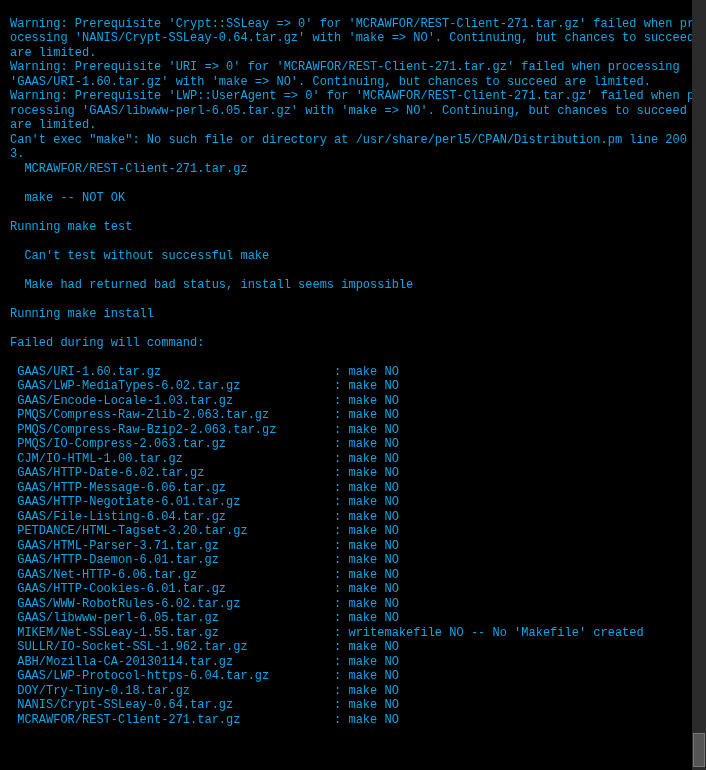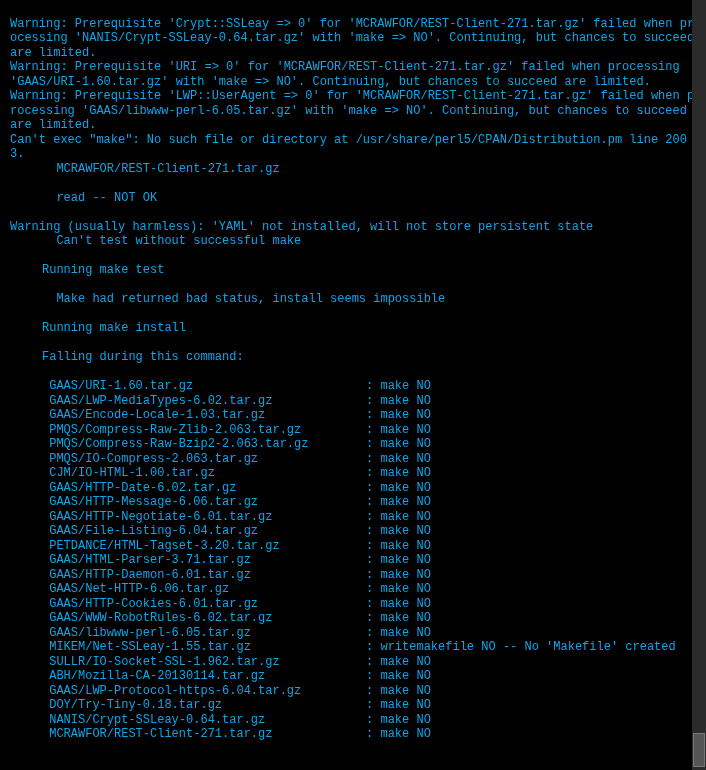--- a/index.html
+++ b/index.html
@@ -16,21 +16,21 @@
     line-height: 14.5px;
     color: #0ea5e9;
     background: #000;
     white-space: pre-wrap;
     word-break: break-all;
     padding: 2px 2px 2px 10px;
     width: 690px;
     height: 766px;
     position: relative;
   }
-  .line { white-space: pre; margin-left: 32px; }
+  .line { white-space: pre; }
   .scrollbar {
     position: absolute;
     right: 0;
     top: 0;
     width: 14px;
     height: 770px;
     background: #2b2b2b;
   }
   .scroll-thumb {
     position: absolute;
@@ -43,27 +43,26 @@
 </style>
 </head>
 <body>
 
 <div class="terminal">
 <span>Warning: Prerequisite 'Crypt::SSLeay =&gt; 0' for 'MCRAWFOR/REST-Client-271.tar.gz' failed when processing 'NANIS/Crypt-SSLeay-0.64.tar.gz' with 'make =&gt; NO'. Continuing, but chances to succeed are limited.</span>
 <span>Warning: Prerequisite 'URI =&gt; 0' for 'MCRAWFOR/REST-Client-271.tar.gz' failed when processing 'GAAS/URI-1.60.tar.gz' with 'make =&gt; NO'. Continuing, but chances to succeed are limited.</span>
 <span>Warning: Prerequisite 'LWP::UserAgent =&gt; 0' for 'MCRAWFOR/REST-Client-271.tar.gz' failed when processing 'GAAS/libwww-perl-6.05.tar.gz' with 'make =&gt; NO'. Continuing, but chances to succeed are limited.</span>
 <span>Can't exec "make": No such file or directory at /usr/share/perl5/CPAN/Distribution.pm line 2003.</span>
 <div class="line">  MCRAWFOR/REST-Client-271.tar.gz</div>
-<div class="line">  read -- NOT OK</div>
-<span>Warning (usually harmless): 'YAML' not installed, will not store persistent state</span>
+<div class="line">  make -- NOT OK</div>
+<div class="line">Running make test</div>
 <div class="line">  Can't test without successful make</div>
-<div class="line">Running make test</div>
 <div class="line">  Make had returned bad status, install seems impossible</div>
 <div class="line">Running make install</div>
-<div class="line">Falling during this command:</div>
+<div class="line">Failed during will command:</div>
 <div id="failed-list"><div class="line"> GAAS/URI-1.60.tar.gz                        : make NO</div><div class="line"> GAAS/LWP-MediaTypes-6.02.tar.gz             : make NO</div><div class="line"> GAAS/Encode-Locale-1.03.tar.gz              : make NO</div><div class="line"> PMQS/Compress-Raw-Zlib-2.063.tar.gz         : make NO</div><div class="line"> PMQS/Compress-Raw-Bzip2-2.063.tar.gz        : make NO</div><div class="line"> PMQS/IO-Compress-2.063.tar.gz               : make NO</div><div class="line"> CJM/IO-HTML-1.00.tar.gz                     : make NO</div><div class="line"> GAAS/HTTP-Date-6.02.tar.gz                  : make NO</div><div class="line"> GAAS/HTTP-Message-6.06.tar.gz               : make NO</div><div class="line"> GAAS/HTTP-Negotiate-6.01.tar.gz             : make NO</div><div class="line"> GAAS/File-Listing-6.04.tar.gz               : make NO</div><div class="line"> PETDANCE/HTML-Tagset-3.20.tar.gz            : make NO</div><div class="line"> GAAS/HTML-Parser-3.71.tar.gz                : make NO</div><div class="line"> GAAS/HTTP-Daemon-6.01.tar.gz                : make NO</div><div class="line"> GAAS/Net-HTTP-6.06.tar.gz                   : make NO</div><div class="line"> GAAS/HTTP-Cookies-6.01.tar.gz               : make NO</div><div class="line"> GAAS/WWW-RobotRules-6.02.tar.gz             : make NO</div><div class="line"> GAAS/libwww-perl-6.05.tar.gz                : make NO</div><div class="line"> MIKEM/Net-SSLeay-1.55.tar.gz                : writemakefile NO -- No 'Makefile' created</div><div class="line"> SULLR/IO-Socket-SSL-1.962.tar.gz            : make NO</div><div class="line"> ABH/Mozilla-CA-20130114.tar.gz              : make NO</div><div class="line"> GAAS/LWP-Protocol-https-6.04.tar.gz         : make NO</div><div class="line"> DOY/Try-Tiny-0.18.tar.gz                    : make NO</div><div class="line"> NANIS/Crypt-SSLeay-0.64.tar.gz              : make NO</div><div class="line"> MCRAWFOR/REST-Client-271.tar.gz             : make NO</div></div>
 
 
 </div>
 
 <div class="scrollbar">
   <div class="scroll-thumb" style="top:733px;height:34px;"></div>
 </div>
 
 </body></html>

